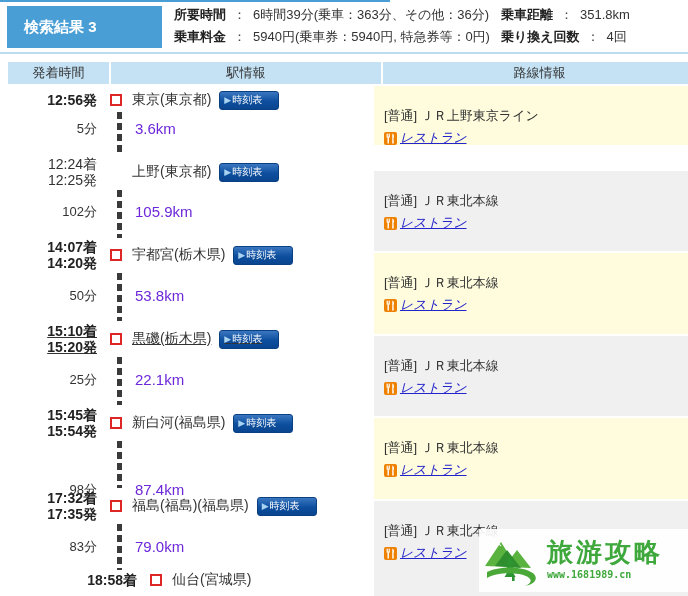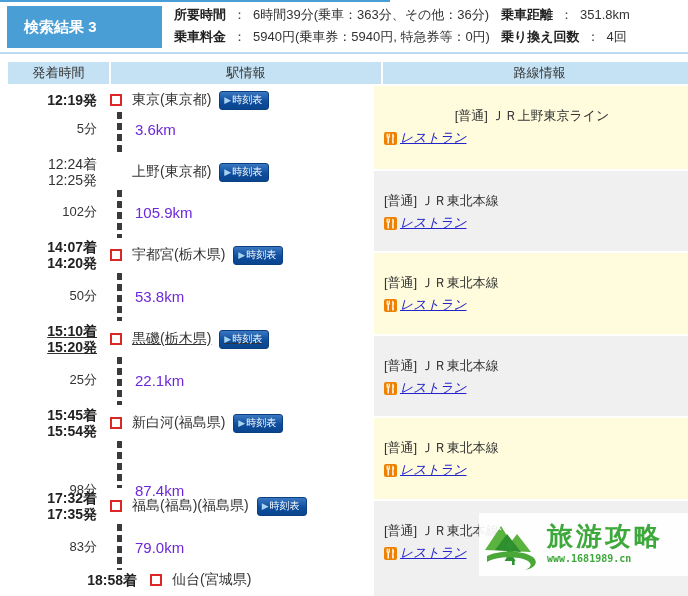--- a/index.html
+++ b/index.html
@@ -42,29 +42,29 @@
 
   .st-row{position:absolute;left:0;width:374px;display:flex;align-items:center;}
   .times{width:97px;text-align:right;font-size:14px;font-weight:bold;color:#222;}
   .times.regular{font-weight:normal;color:#333;}
   .times div{line-height:16px;}
   .marker{width:12px;height:12px;border:2px solid var(--marker);background:#fff;margin-left:13px;flex:0 0 auto;}
   .marker.ghost{visibility:hidden;}
   .st-name{margin-left:10px;font-size:14px;color:#333;white-space:nowrap;}
   .tt-btn{display:inline-block;margin-left:8px;background:linear-gradient(180deg,#3a77c0 0%,#0d4e9e 55%,#0a458f 100%);
     border:1px solid #0a3f82;border-radius:3px;color:#fff;font-size:10px;line-height:13px;
-    padding:1px 6px 2px 4px;vertical-align:2px;cursor:pointer;white-space:nowrap;}
+    padding:1px 16px 2px 4px;vertical-align:2px;cursor:pointer;white-space:nowrap;}
   .tt-arrow{color:#a8d4f2;font-size:9px;margin-right:1px;}
 
-  .seg-row{position:absolute;left:0;width:374px;display:flex;align-items:center;height:18px;}
+  .seg-row{position:absolute;left:0;width:374px;display:flex;height:18px;}
   .dur{width:97px;text-align:right;font-size:13px;color:#333;}
   .dist{margin-left:38px;font-size:15px;color:#6d28d9;}
 
   
-  .watermark{position:absolute;left:479px;top:513px;width:209px;height:63px;
+  .watermark{position:absolute;left:479px;top:529px;width:209px;height:63px;
     background:rgba(255,255,255,0.9);display:flex;align-items:center;}
   .wm-logo{flex:0 0 auto;margin-left:2px;}
   .wm-txt{margin-left:2px;}
   .wm-title{font-family:"DejaVu Serif","Liberation Serif",serif;font-weight:bold;font-size:26px;
     line-height:28px;color:var(--wmgreen);letter-spacing:3px;white-space:nowrap;}
   .wm-url{font-family:"DejaVu Sans Mono","Liberation Mono",monospace;font-weight:bold;font-size:10px;
     line-height:18px;color:var(--wmgreen);white-space:nowrap;}
 </style>
 </head>
 <body>
@@ -92,21 +92,21 @@
   </div>
 
   <div class="theader">
     <div class="th th-time">発着時間</div>
     <div class="th th-station">駅情報</div>
     <div class="th th-route">路線情報</div>
   </div>
 
   <div class="tbody">
 
-    <div class="route-block rb-yellow" style="top:0;height:83px;text-align:center;">
+    <div class="route-block rb-yellow" style="top:0;height:59px;">
       <div class="rb-line">[普通] ＪＲ上野東京ライン</div>
       <div class="rb-linkrow">
         <svg class="resto-icon" viewBox="0 0 13 13">
             <rect width="13" height="13" rx="2" fill="#EE8100"></rect>
             <rect x="2.6" y="1.6" width="1.2" height="4" fill="#fff"></rect>
             <rect x="4.6" y="1.6" width="1.2" height="4" fill="#fff"></rect>
             <rect x="3.5" y="4.5" width="1.4" height="7" fill="#fff"></rect>
             <path fill="#fff" d="M8.3 1.6c1.2.3 1.9 1.7 1.7 3.4l-.5 1.2.3 5.3H8.2z"></path>
           </svg>
         <span class="resto-link">レストラン</span>
@@ -180,21 +180,21 @@
 
     <div class="dash" style="top:26px;height:44px;"></div>
     <div class="dash" style="top:104px;height:48px;"></div>
     <div class="dash" style="top:187px;height:48px;"></div>
     <div class="dash" style="top:271px;height:48px;"></div>
     <div class="dash" style="top:355px;height:47px;"></div>
     <div class="dash" style="top:438px;height:46px;"></div>
 
     <div class="st-row" style="top:5px;height:18px;">
       <div class="times">
-          <div>12:19発</div>
+          <div>12:56発</div>
           <div></div>
         </div>
       <div class="marker"></div>
       <span class="st-name">東京(東京都)</span>
       <span class="tt-btn"><span class="tt-arrow">▶</span><span>時刻表</span></span>
     </div>
 
     <div class="st-row" style="top:70px;height:32px;">
       <div class="times regular">
           <div>12:24着</div>

